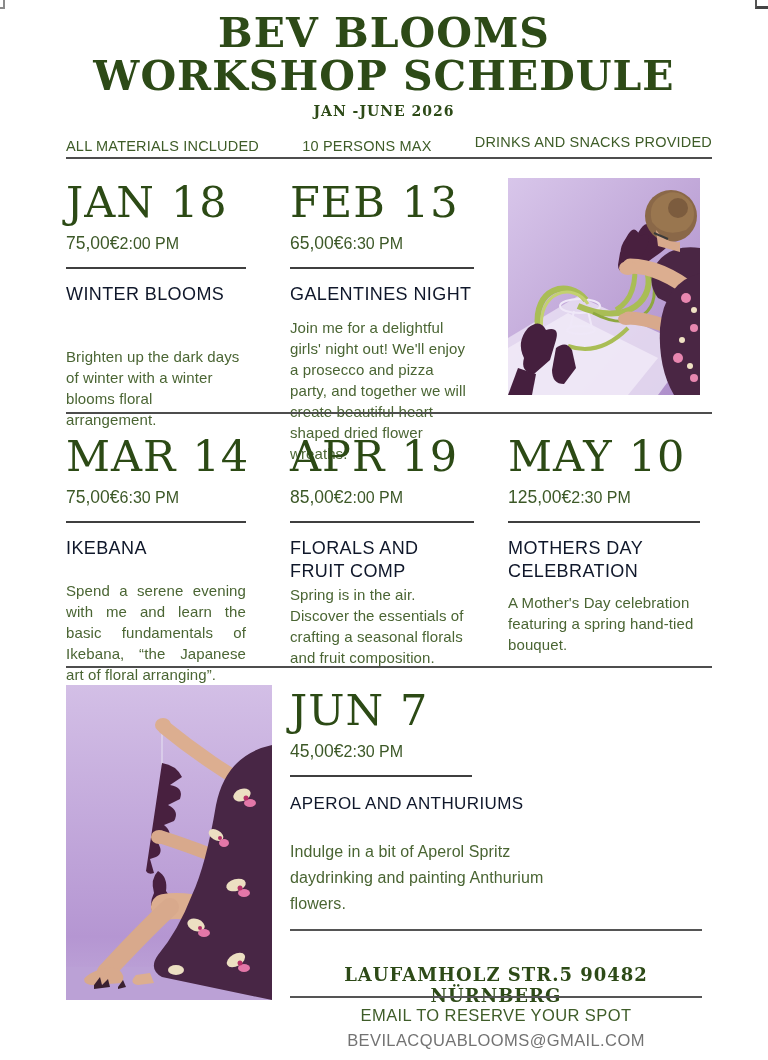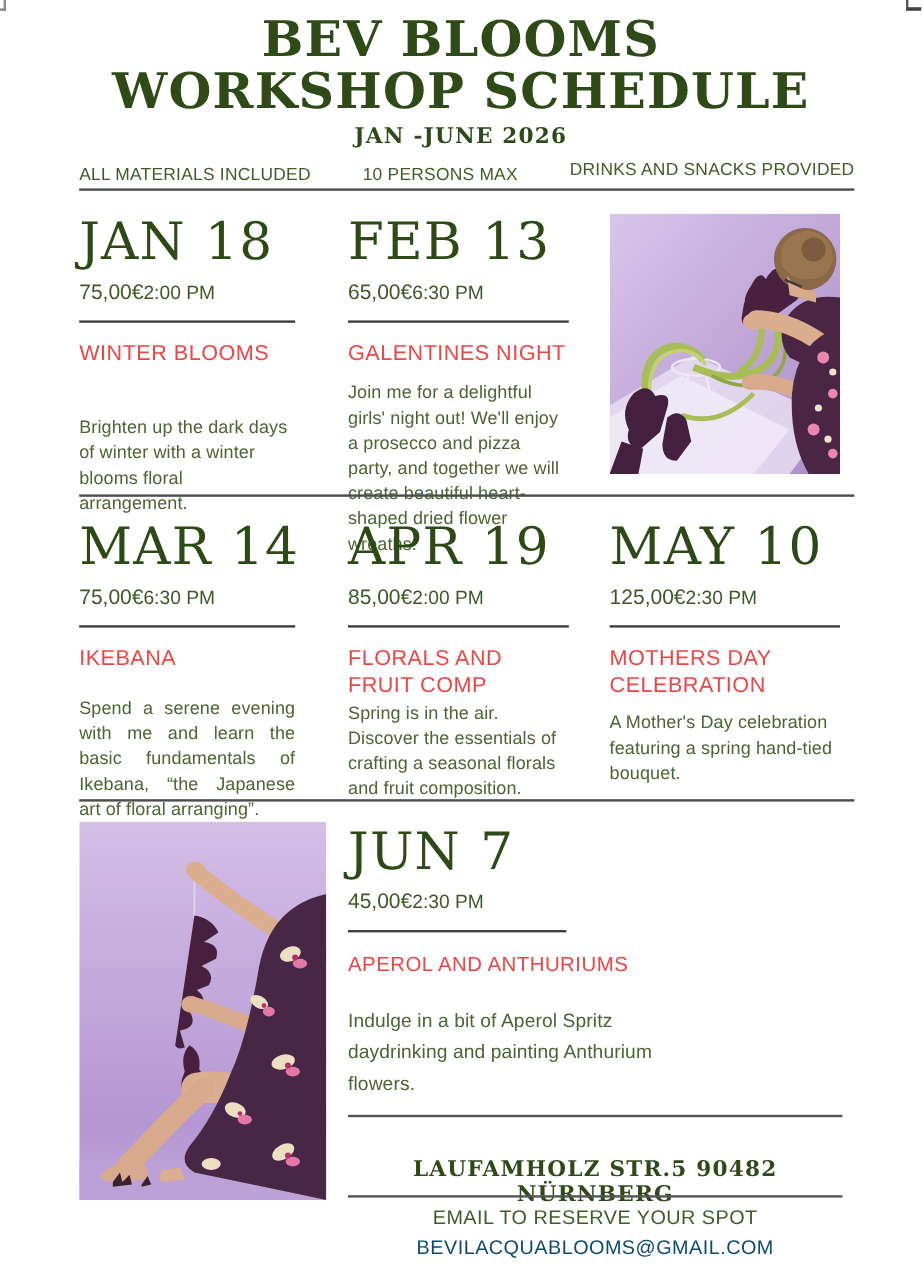--- a/index.html
+++ b/index.html
@@ -8,38 +8,38 @@
 
   
   .corner-tl{position:absolute;top:0;left:0;width:3px;height:7px;
              border-right:2px solid #8a8a8a;border-bottom:2px solid #8a8a8a;}
   .corner-tr{position:absolute;top:0;right:0;width:11px;height:6px;
              border-left:2px solid #555;border-bottom:3px solid #444;}
 
   
   .title-wrap{position:absolute;top:12px;left:0;width:768px;text-align:center;color:#2d4a17;}
   .title-line{font-family:"DejaVu Serif",serif;font-weight:700;font-size:41px;line-height:43px;letter-spacing:1px;}
-  .subtitle{margin-top:5px;font-family:"DejaVu Serif",serif;font-weight:700;font-size:18px;letter-spacing:1px;color:#2d4a17;}
+  .subtitle{margin-top:5px;font-family:"DejaVu Serif",serif;font-weight:700;font-size:14px;letter-spacing:1px;color:#2d4a17;}
 
   .notes{position:absolute;top:138px;left:66px;width:646px;display:flex;justify-content:space-between;
          font-size:14.5px;color:#3e5c28;letter-spacing:.2px;}
   .notes .note3{transform:translateY(-4px);}
   .rule-full{position:absolute;left:66px;width:646px;height:2px;background:#4d4d4d;}
   .hr1{top:157px;} .hr2{top:412px;} .hr3{top:666px;}
 
   
   .ws{position:absolute;color:#46632f;}
   .ws .date{font-family:"DejaVu Serif",serif;font-weight:400;font-size:43px;line-height:44px;
             color:#2c4a15;letter-spacing:1px;white-space:nowrap;}
   .ws .date .day{margin-left:16px;}
   .ws .meta{display:flex;justify-content:flex-start;align-items:baseline;margin-top:9px;
             font-size:17.5px;color:#3c5827;}
   .ws .meta .time{font-size:16px;}
   .ws .rule{height:2px;background:#3f3f3f;margin-top:13px;}
-  .ws .wtitle{margin-top:14px;font-size:18px;line-height:23px;letter-spacing:.4px;color:#ef4444;}
+  .ws .wtitle{margin-top:14px;font-size:18px;line-height:23px;letter-spacing:.4px;color:#0f172a;}
   .ws .desc{margin:20px 0 0 0;font-size:15px;line-height:21px;letter-spacing:.1px;color:#4a6533;}
 
   .ws1{left:66px;top:180px;width:180px;} .ws1 .desc{margin-top:40px;}
   .ws2{left:290px;top:180px;width:184px;} .ws2 .desc{margin-top:11px;}
   .ws3{left:66px;top:434px;width:180px;} .ws3 .desc{text-align:justify;}
   .ws4{left:290px;top:434px;width:184px;} .ws4 .desc{margin-top:1px;}
   .ws5{left:508px;top:434px;width:192px;} .ws5 .desc{margin-top:9px;width:186px;}
   .ws6{left:290px;top:688px;width:300px;}
   .ws6 .meta,.ws6 .rule{width:182px;}
   .ws6 .wtitle{font-size:17px;margin-top:15px;}
@@ -52,21 +52,21 @@
   .photo2{left:66px;top:685px;width:206px;height:315px;}
 
   
   .f-rule{position:absolute;left:290px;width:412px;height:2px;background:#555;}
   .fr1{top:929px;} .fr2{top:996px;}
   .address{position:absolute;top:948px;left:290px;width:412px;text-align:center;
            font-family:"DejaVu Serif",serif;font-weight:700;font-size:18px;letter-spacing:1px;color:#2d4a17;margin-top:16px;}
   .reserve{position:absolute;top:1006px;left:290px;width:412px;text-align:center;
            font-size:16.5px;letter-spacing:.4px;color:#3e5c28;}
   .email{position:absolute;top:1031px;left:290px;width:412px;text-align:center;
-         font-size:16.5px;letter-spacing:.4px;color:#0c4a6e;}
+         font-size:16.5px;letter-spacing:.4px;color:#737373;}
 </style>
 </head>
 <body>
 
 <div class="page">
   <div class="corner-tl"></div>
   <div class="corner-tr"></div>
 
   <div class="title-wrap">
     <div class="title-line">BEV BLOOMS</div>

